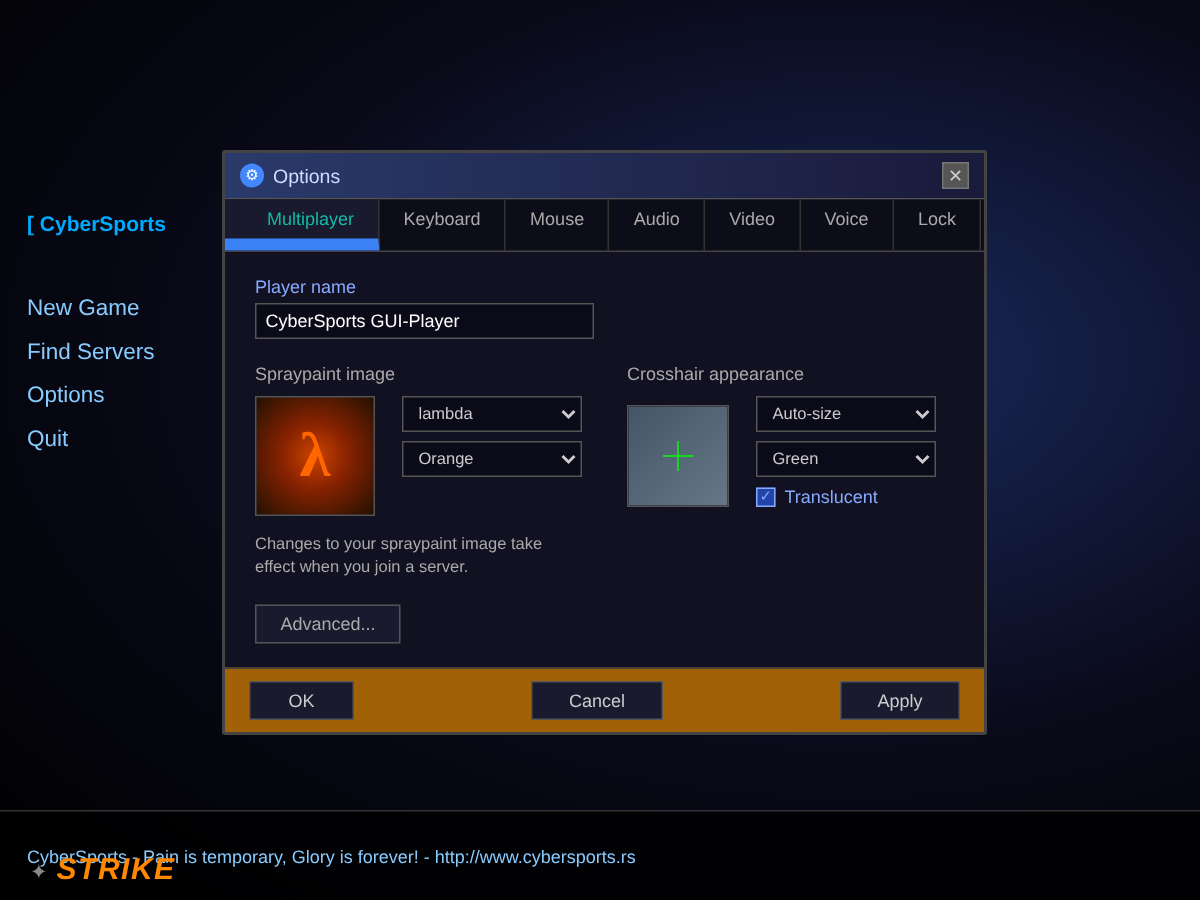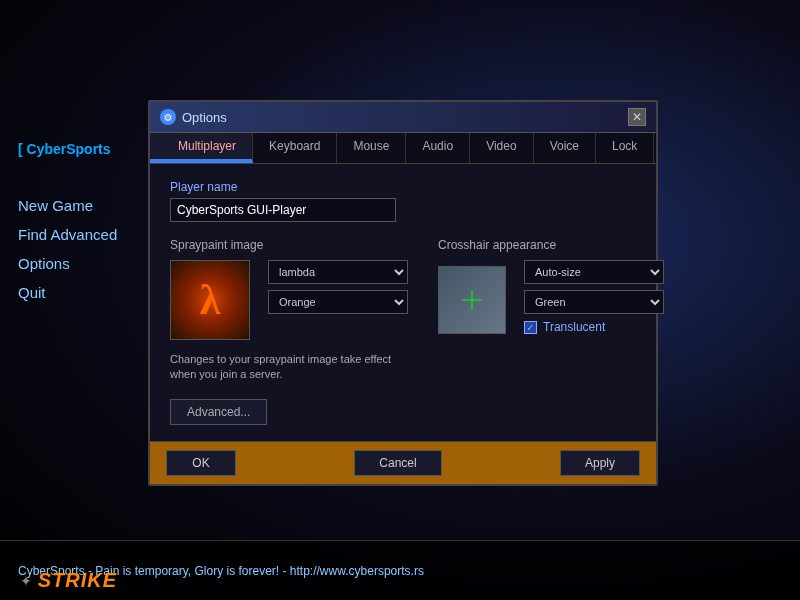--- a/index.html
+++ b/index.html
@@ -141,23 +141,23 @@
 
     .tab {
       padding: 6px 16px;
       font-size: 12px;
       color: #aaa;
       cursor: pointer;
       border-right: 1px solid #333;
     }
 
     .tab.active {
-      color: #fca5a5;
+      color: #14b8a6;
       background: #1a1a2e;
-      border-bottom: 4px solid #3b82f6;
+      border-bottom: 8px solid #3b82f6;
       padding-left: 28px;
     }
 
     
     .dialog-content {
       padding: 16px 20px;
       background: #111122;
     }
 
     .field-label {
@@ -262,21 +262,21 @@
       left: 50%;
       transform: translate(-50%, -50%);
     }
 
     select.dropdown {
       background: #0a0a18;
       border: 1px solid #555;
       color: #ccc;
       padding: 4px 6px;
       font-size: 11px;
-      width: 140px;
+      width: 120px;
       cursor: pointer;
       outline: none;
     }
 
     .dropdown-row {
       margin-bottom: 6px;
     }
 
     .dropdowns-stack {
       overflow: hidden;
@@ -349,21 +349,21 @@
     }
   </style>
 </head>
 <body>
 
 <div class="bg"></div>
 
 <div class="sidebar">
   <div class="sidebar-logo">[ CyberSports</div>
   <div class="sidebar-item">New Game</div>
-  <div class="sidebar-item">Find Advanced</div>
+  <div class="sidebar-item">Find Servers</div>
   <div class="sidebar-item">Options</div>
   <div class="sidebar-item">Quit</div>
 </div>
 
 <div class="dialog">
 
   <div class="dialog-titlebar">
     <div class="dialog-title-left">
       <div class="dialog-icon">⚙</div>
       <span class="dialog-title-text">Options</span>

